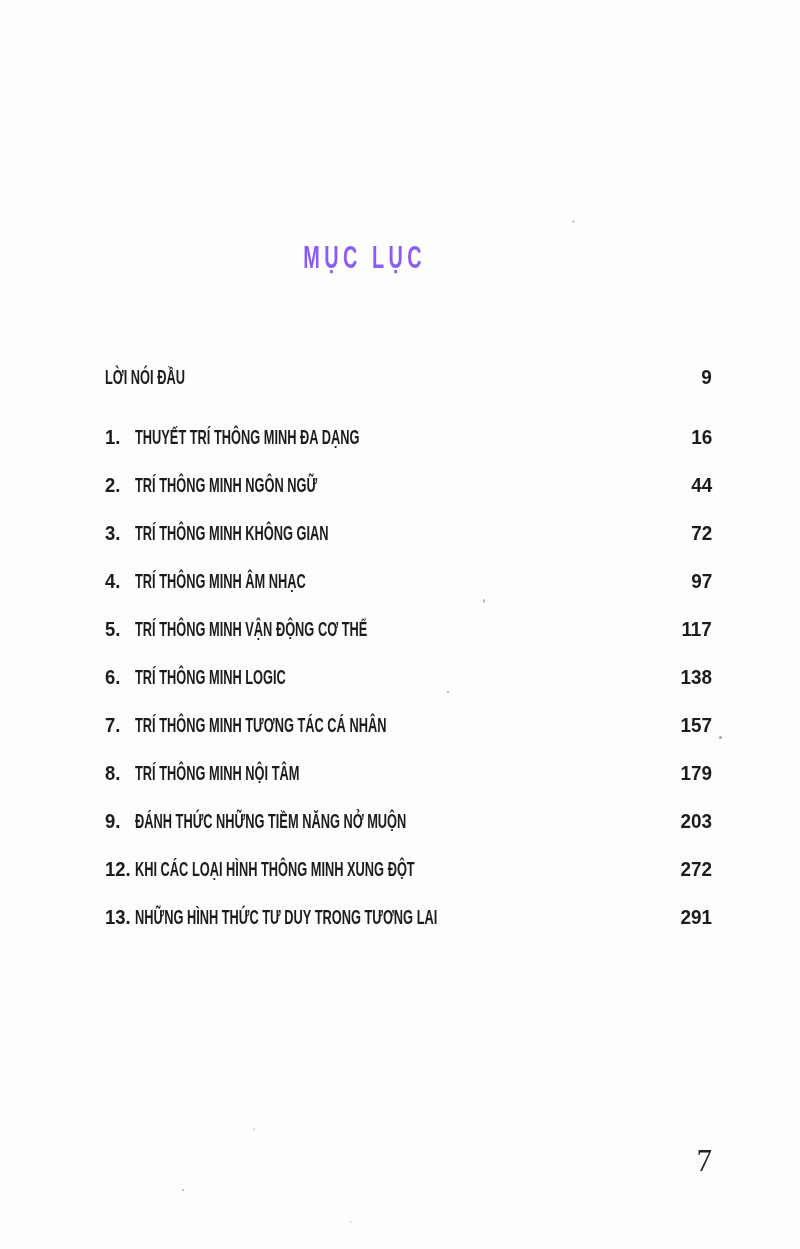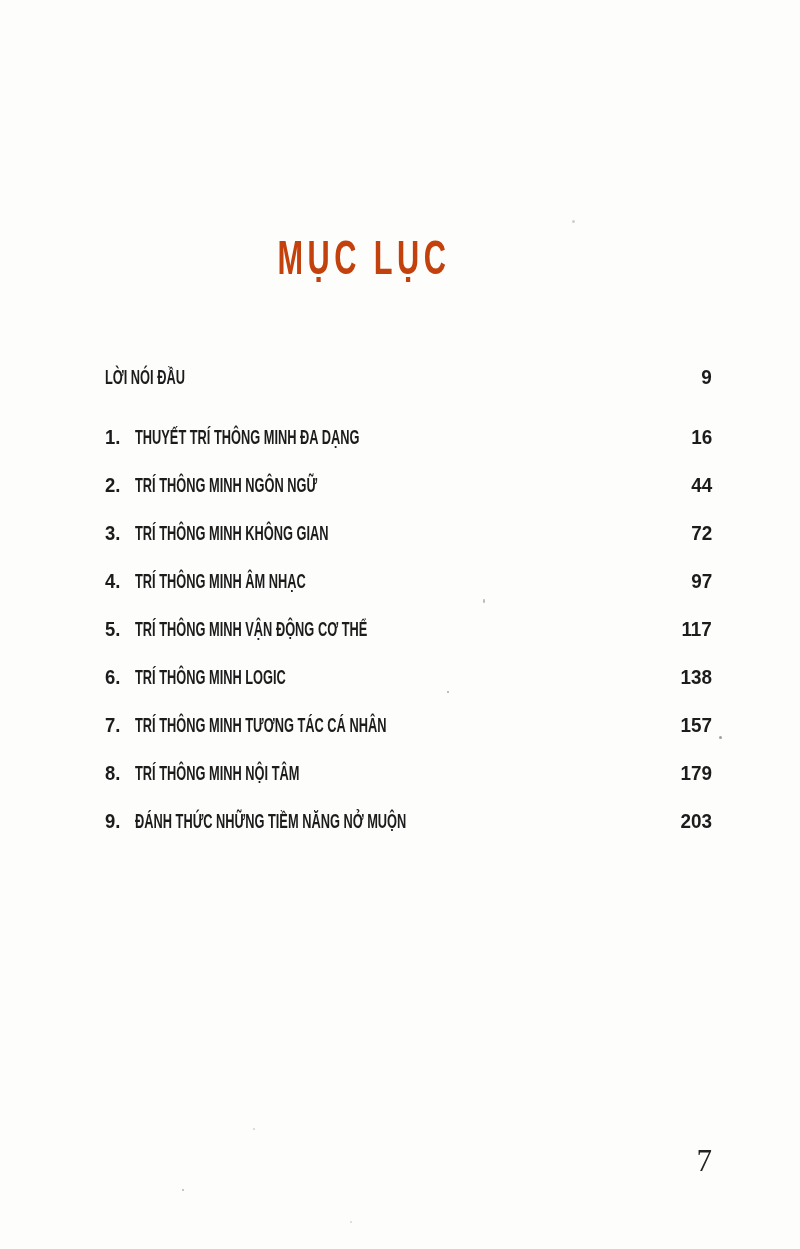--- a/index.html
+++ b/index.html
@@ -15,24 +15,24 @@
     color:#1b1b1b;
     overflow:hidden;
   }
   
   .title {
     position:absolute;
     top:236px; left:0;
     width:724px;
     margin:0;
     text-align:center;
-    font-size:48px;
+    font-size:31px;
     line-height:44px;
     font-weight:700;
-    color:#c2410c;
+    color:#8b5cf6;
   }
   .title-inner {
     display:inline-block;
     transform:scaleX(0.64);
     letter-spacing:7px;
     padding-left:7px; 
     white-space:nowrap;
   }
   
   .toc {
@@ -191,21 +191,35 @@
   <div class="row item">
     <span class="left">
       <span class="numbox"><span class="num">9.</span></span>
       <span class="label">ĐÁNH THỨC NHỮNG TIỀM NĂNG NỞ MUỘN</span>
     </span>
     <span class="page-num">203</span>
   </div>
 
 
 
-
+  <div class="row item">
+    <span class="left">
+      <span class="numbox"><span class="num">12.</span></span>
+      <span class="label">KHI CÁC LOẠI HÌNH THÔNG MINH XUNG ĐỘT</span>
+    </span>
+    <span class="page-num">272</span>
+  </div>
+
+  <div class="row item">
+    <span class="left">
+      <span class="numbox"><span class="num">13.</span></span>
+      <span class="label">NHỮNG HÌNH THỨC TƯ DUY TRONG TƯƠNG LAI</span>
+    </span>
+    <span class="page-num">291</span>
+  </div>
 
 
 </div>
   </div>
 
   <div class="folio">7</div>
 
   <div class="speck s1"></div>
   <div class="speck s2"></div>
   <div class="speck s3"></div>

